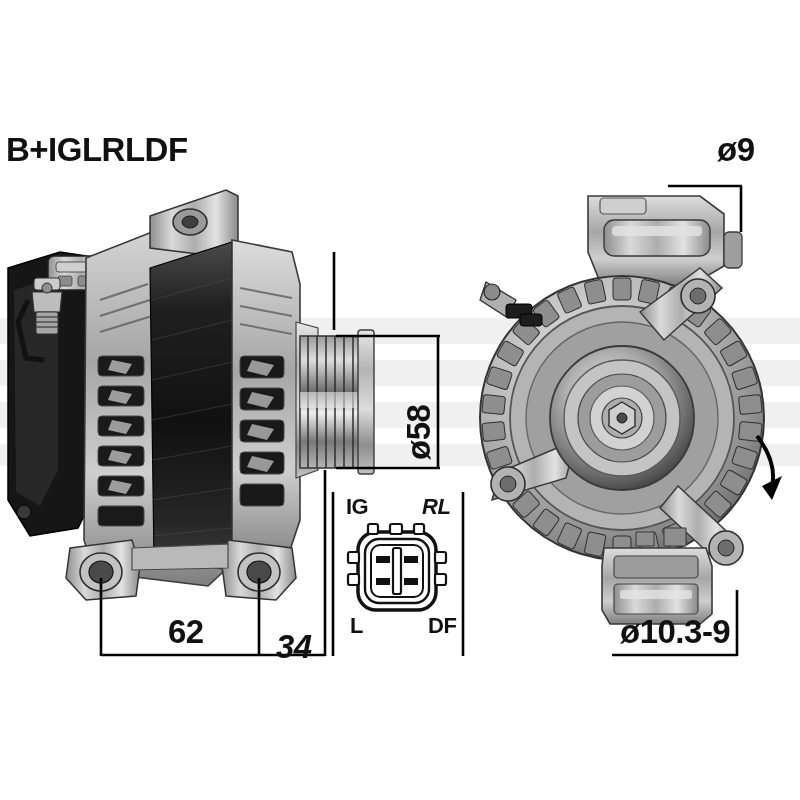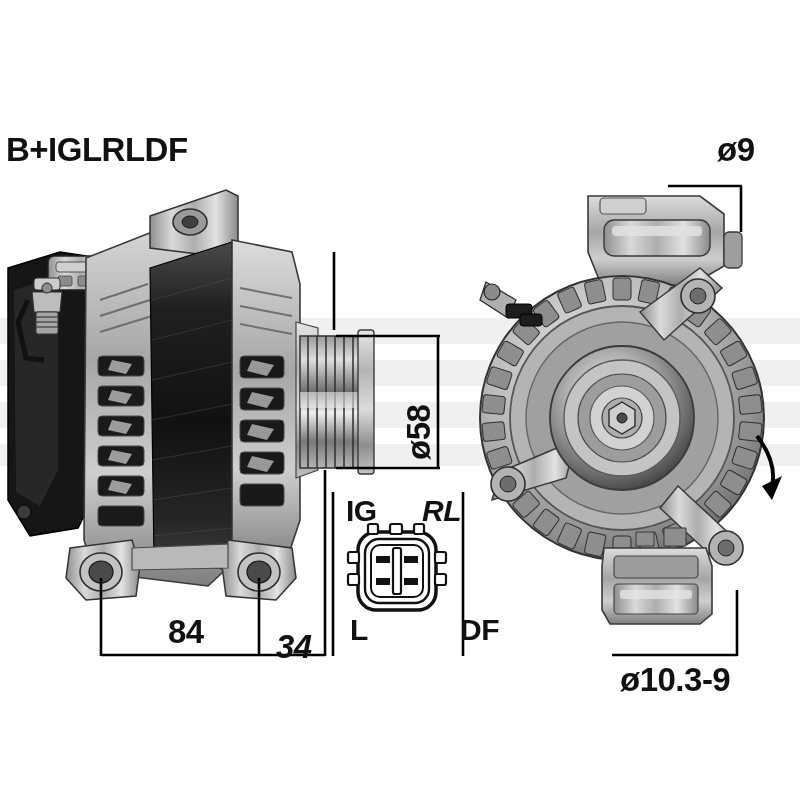--- a/index.html
+++ b/index.html
@@ -24,21 +24,21 @@
   }
   .lbl {
     position: absolute;
     color: #111111;
     font-weight: bold;
     white-space: nowrap;
     z-index: 40;
     letter-spacing: -0.5px;
   }
   .lbl-big { font-size: 33px; }
-  .lbl-med { font-size: 30px; }
+  .lbl-med { font-size: 22px; }
   .lbl-rot {
     transform-origin: left top;
     transform: rotate(-90deg);
   }
 
   svg.art { position: absolute; left: 0; top: 0; z-index: 10; }
   svg.over { position: absolute; left: 0; top: 0; z-index: 36; }
 </style>
 </head>
 <body>
@@ -385,27 +385,27 @@
     </g>
   </svg>
 
   <div class="lbl lbl-big" style="left:6px; top:131px;">B+IGLRLDF</div>
 
 
   <div class="lbl lbl-big" style="left:717px; top:131px;">ø9</div>
 
   <div class="lbl lbl-big lbl-rot" style="left:400px; top:460px;">ø58</div>
 
-  <div class="lbl lbl-big" style="left:168px; top:613px;">84</div>
+  <div class="lbl lbl-big" style="left:168px; top:613px;">62</div>
 
   <div class="lbl lbl-big" style="left:276px; top:628px;font-style:italic;">34</div>
 
-  <div class="lbl lbl-big" style="left:620px; top:613px;margin-top:48px;">ø10.3-9</div>
+  <div class="lbl lbl-big" style="left:620px; top:613px;">ø10.3-9</div>
 
   <div class="lbl lbl-med" style="left:346px; top:494px;">IG</div>
 
   <div class="lbl lbl-med" style="left:422px; top:494px;font-style:italic;">RL</div>
 
   <div class="lbl lbl-med" style="left:350px; top:613px;">L</div>
 
-  <div class="lbl lbl-med" style="left:428px; top:613px;margin-left:32px;">DF</div>
+  <div class="lbl lbl-med" style="left:428px; top:613px;">DF</div>
 
 </div>
 
 </body></html>

